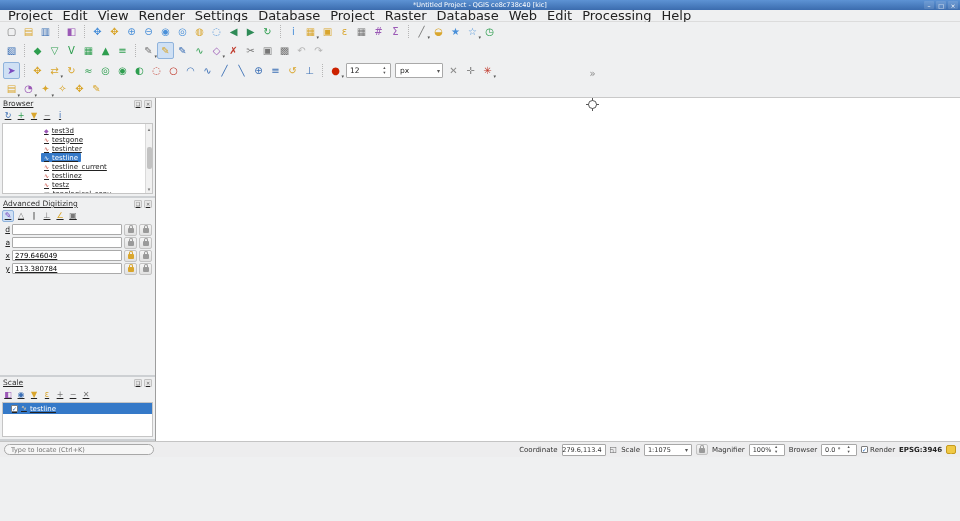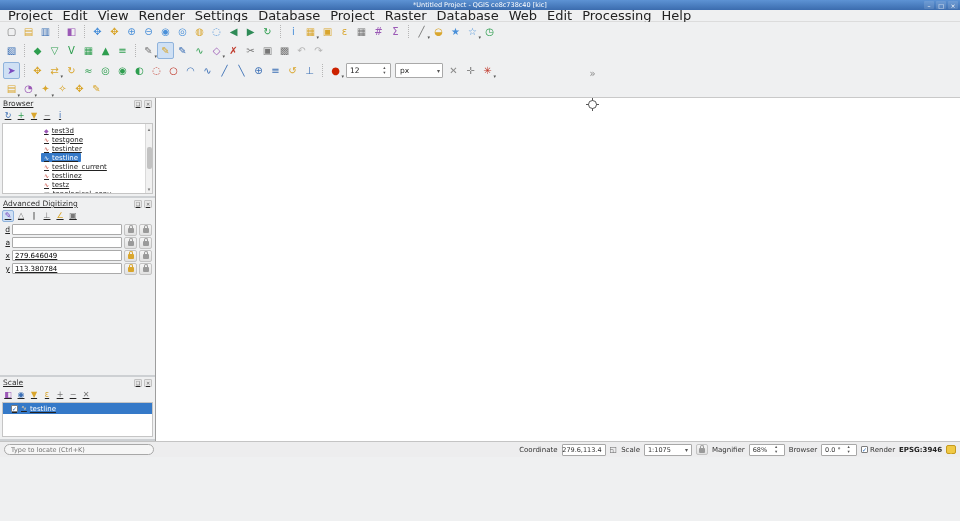--- a/index.html
+++ b/index.html
@@ -624,21 +624,21 @@
   <span class="sb-box sb-combo">
     <span>1:1075</span>
     <span class="dd-arrow"></span>
   </span>
   <span class="cad-btn" style="width:12px;height:11px;">
     <span class="lock"></span>
   </span>
 
   <span class="sb-label">Magnifier</span>
   <span class="sb-box sb-spin">
-    <span>68%</span>
+    <span>100%</span>
     <span class="spin-arrows"></span>
   </span>
 
   <span class="sb-label">Browser</span>
   <span class="sb-box sb-spin">
     <span>0.0 °</span>
     <span class="spin-arrows"></span>
   </span>
 
   <span class="sb-check">

